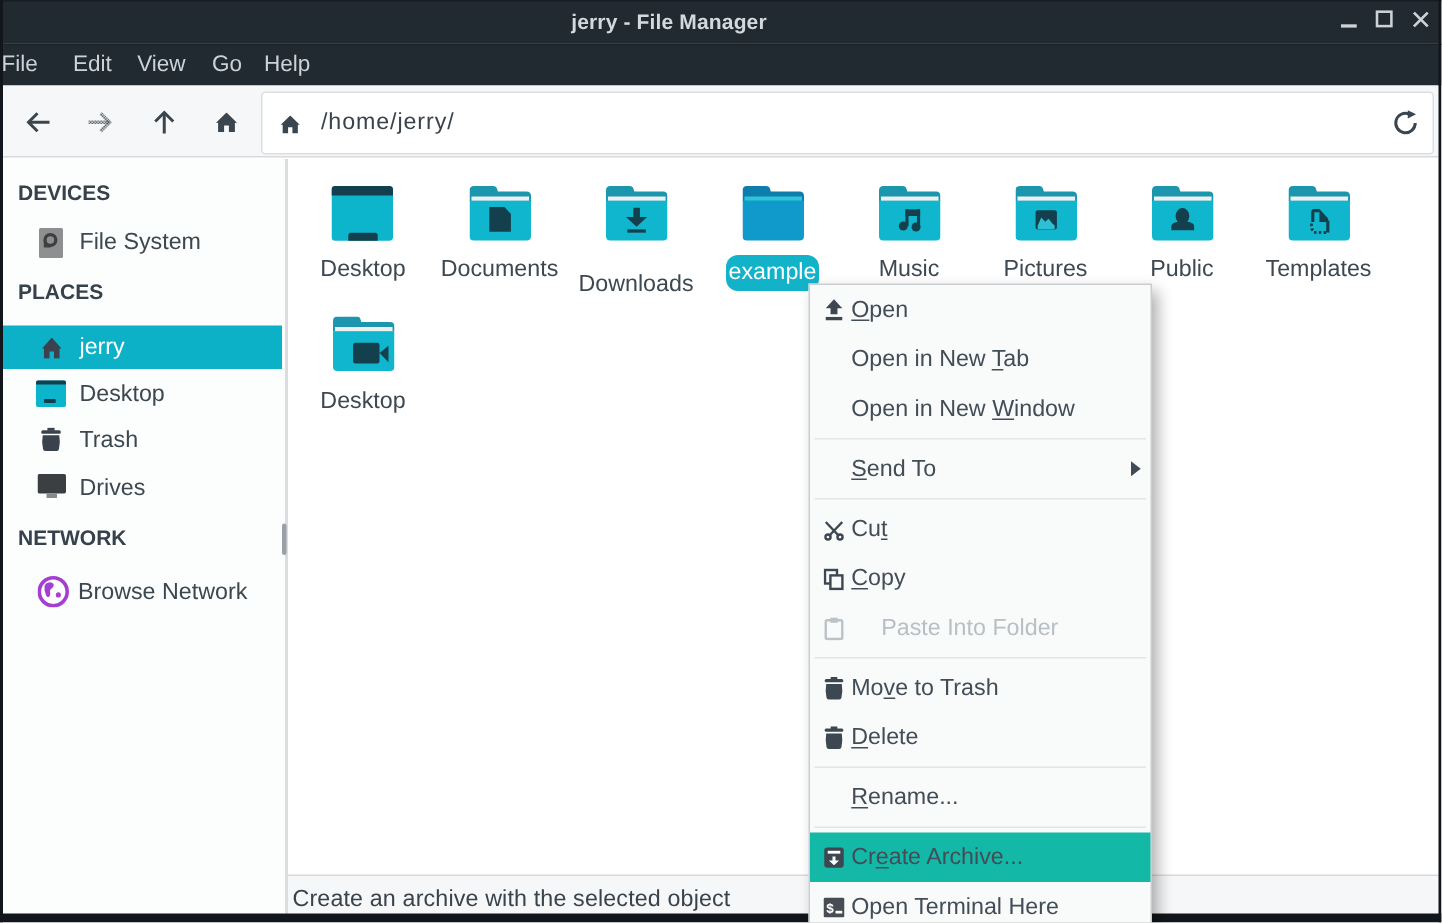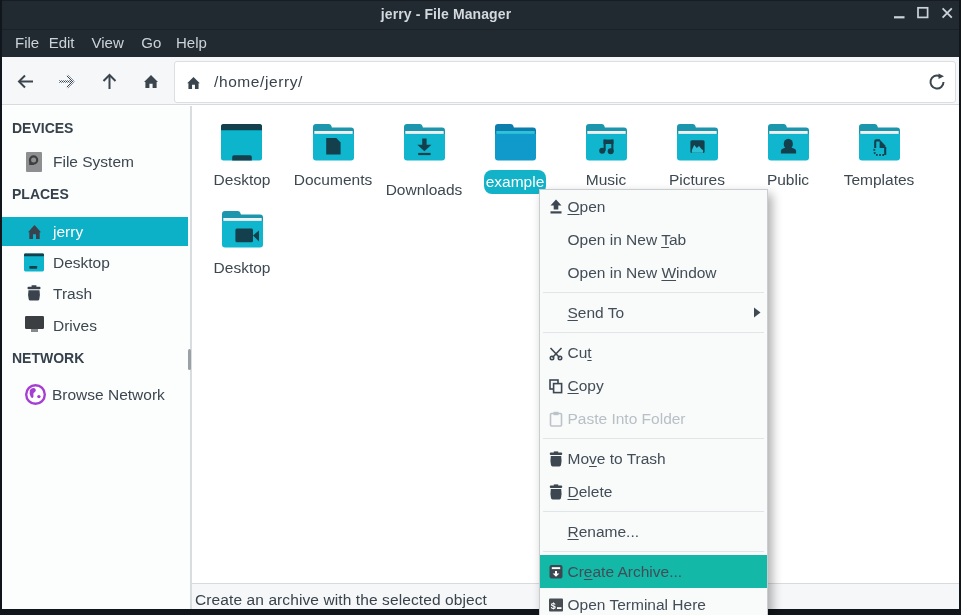--- a/index.html
+++ b/index.html
@@ -35,36 +35,36 @@
   #exlabel { left:484px; top:170px; width:62px; height:24px; background:#12b3c9; border-radius:8px; color:#fff;
              font-size:15.5px; text-align:center; line-height:24px; }
   
   #menu { left:539px; top:189px; width:229px; height:433px; background:#f9fafa; border:1px solid #c9cdd0;
           box-shadow:4px 5px 10px rgba(0,0,0,.33); z-index:10; }
   .mrow { height:33px; display:flex; align-items:center; padding-left:9px; font-size:15.5px; color:#424d57; position:relative;}
   .mrow .ic { width:14px; height:16px; margin-right:4.5px; flex:0 0 14px; }
   .mrow.noic { padding-left:27.5px; }
   .msep { height:7px; position:relative; }
   .msep:after { content:""; position:absolute; left:3px; right:3px; top:3px; height:1px; background:#e2e5e7; }
-  .dis { color:#b8bfc5; }
+  .dis { color:#b8bfc5;gap:20px; }
   u { text-decoration-thickness:1px; text-underline-offset:2px; }
 </style>
 </head>
 <body>
 
 <div class="abs" id="titlebar"></div>
 <div class="abs" id="title">jerry - File Manager</div>
 <svg class="abs" style="left:892px;top:5px" width="62" height="15" viewBox="0 0 62 15">
   <rect x="2" y="11.2" width="10.5" height="2.2" fill="#ccd3d8"></rect>
   <rect x="26" y="2.8" width="9.6" height="9.6" fill="none" stroke="#ccd3d8" stroke-width="1.7"></rect>
   <path d="M50.6 3.4 L59.8 12.6 M59.8 3.4 L50.6 12.6" stroke="#ccd3d8" stroke-width="1.8"></path>
 </svg>
 
 <div class="abs" id="menubar"></div>
-<div class="mitem" style="left:15px; top:29px;">File</div>
+<div class="mitem" style="left:1px; top:29px;">File</div>
 <div class="mitem" style="left:48.7px; top:29px;">Edit</div>
 <div class="mitem" style="left:91.5px; top:29px;">View</div>
 <div class="mitem" style="left:141.3px; top:29px;">Go</div>
 <div class="mitem" style="left:176px; top:29px;">Help</div>
 
 <div class="abs" id="toolbar"></div>
 <svg class="abs" style="left:15px;top:71px" width="21" height="21" viewBox="0 0 21 21" fill="none" stroke="#3b454e" stroke-width="2">
   <path d="M18 10.5 H4"></path>
     <path d="M10 4.5 L4 10.5 L10 16.5"></path>
 </svg>

